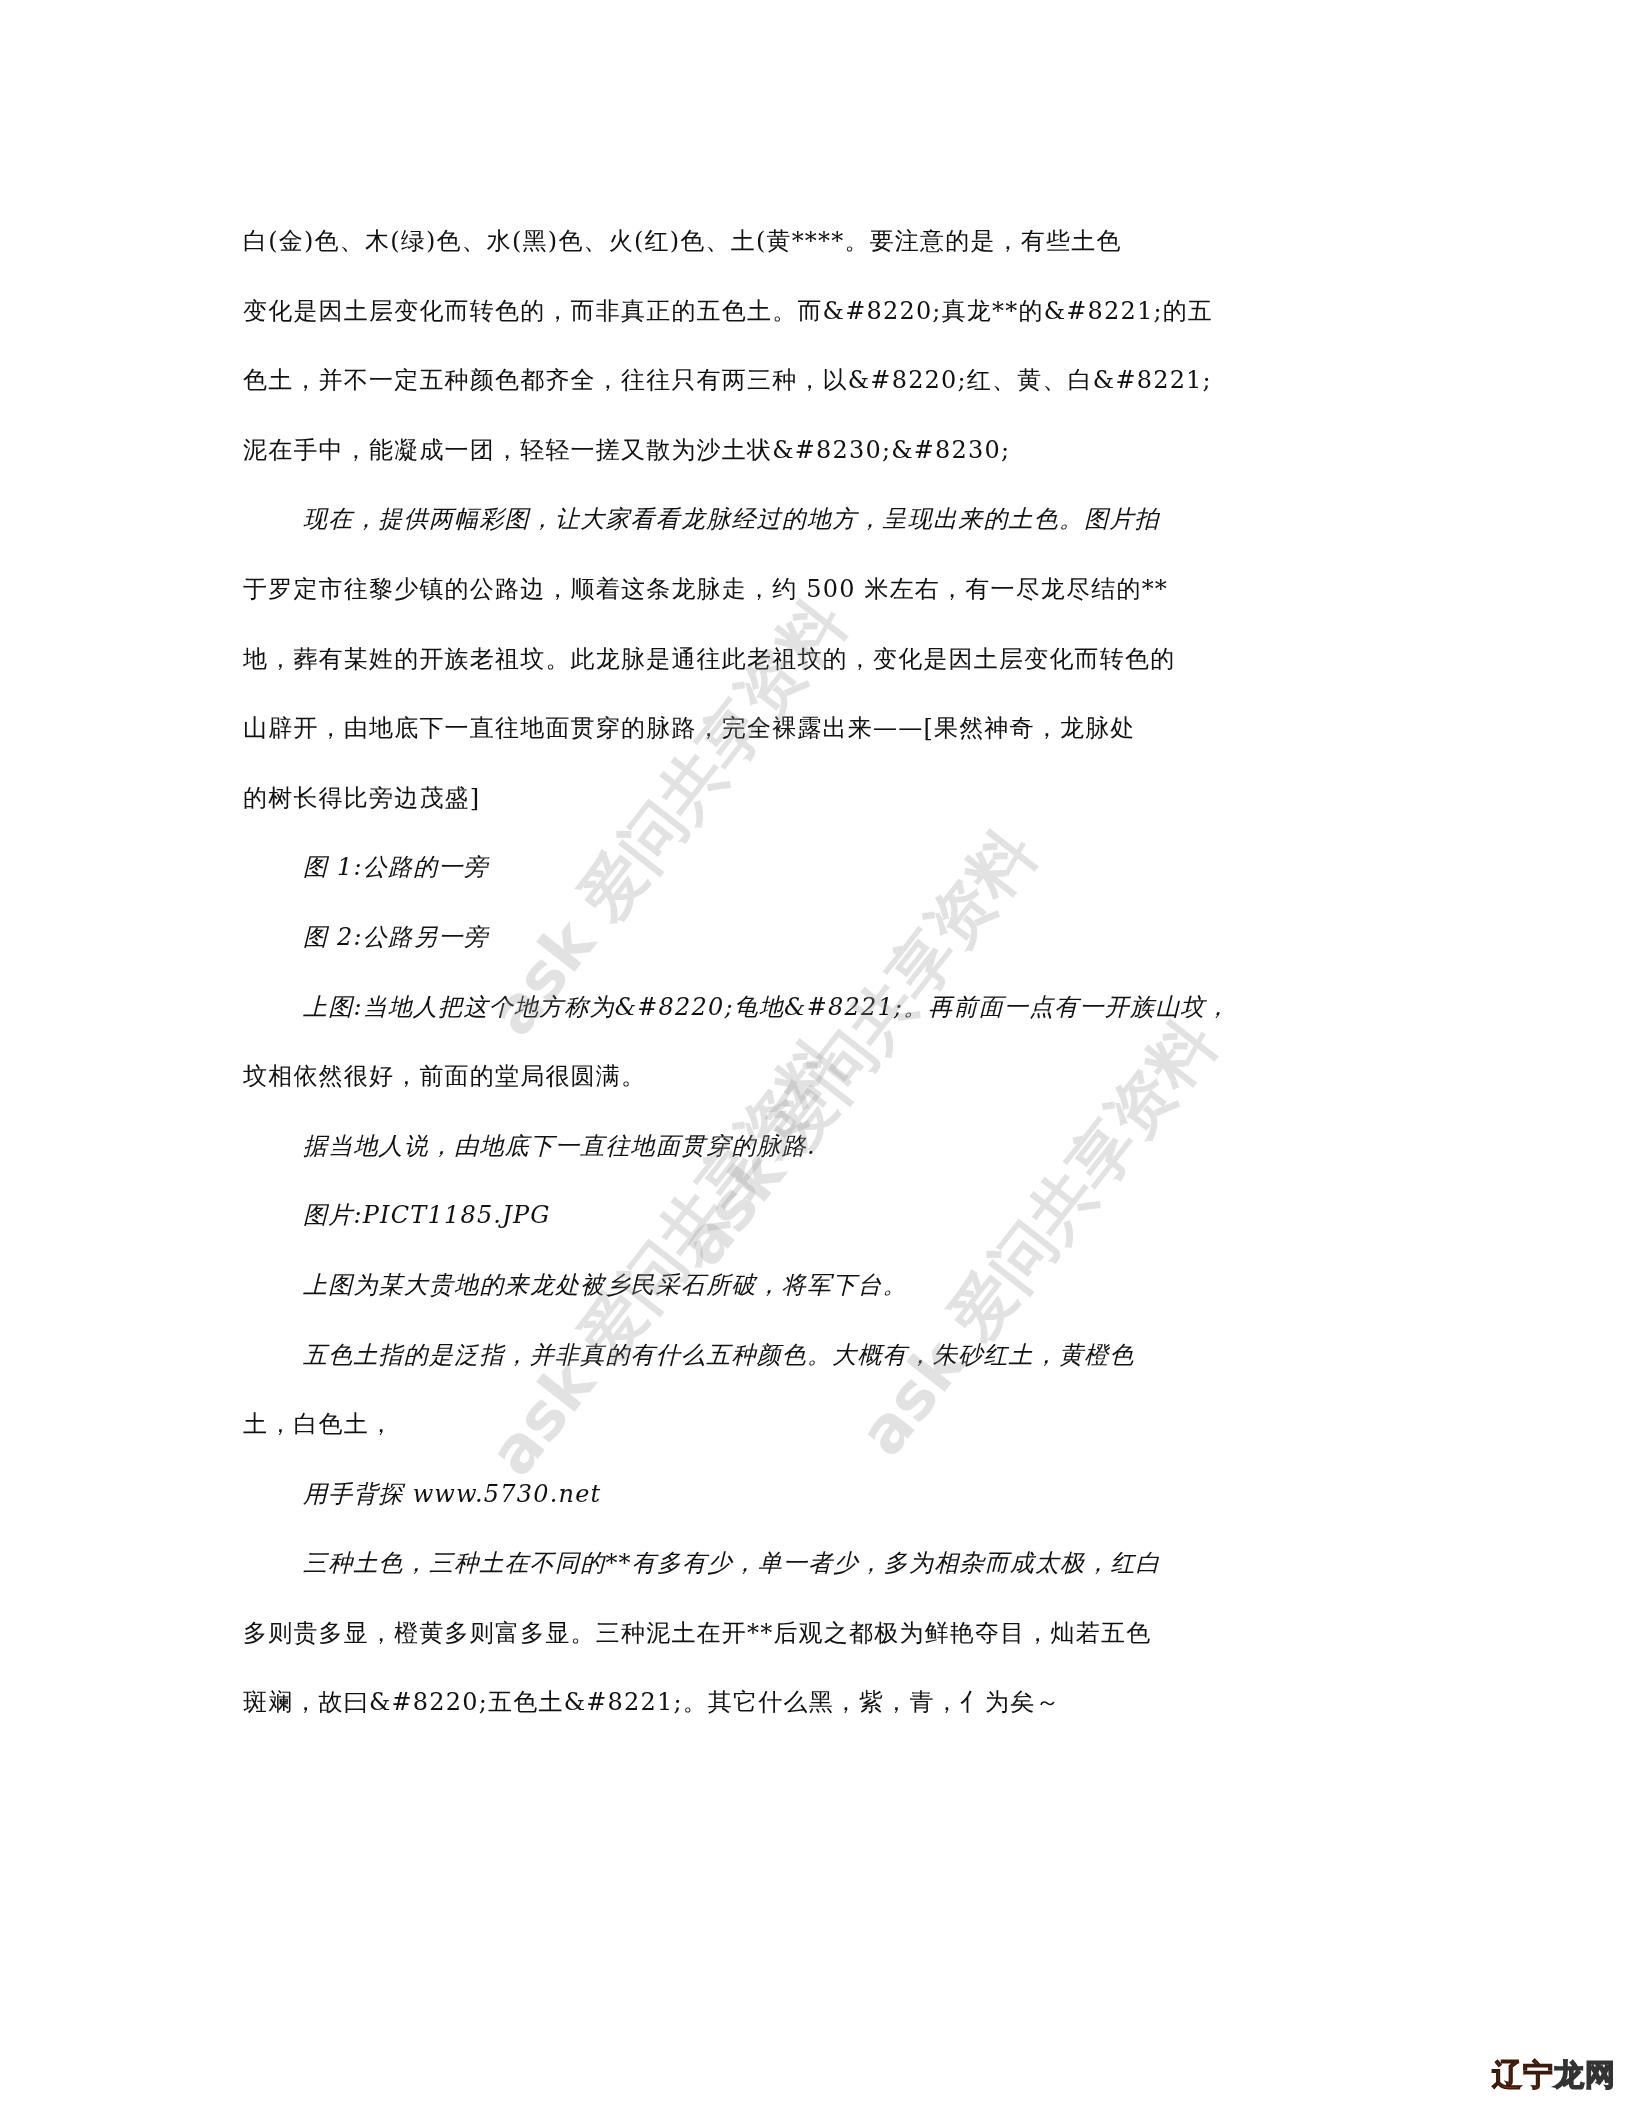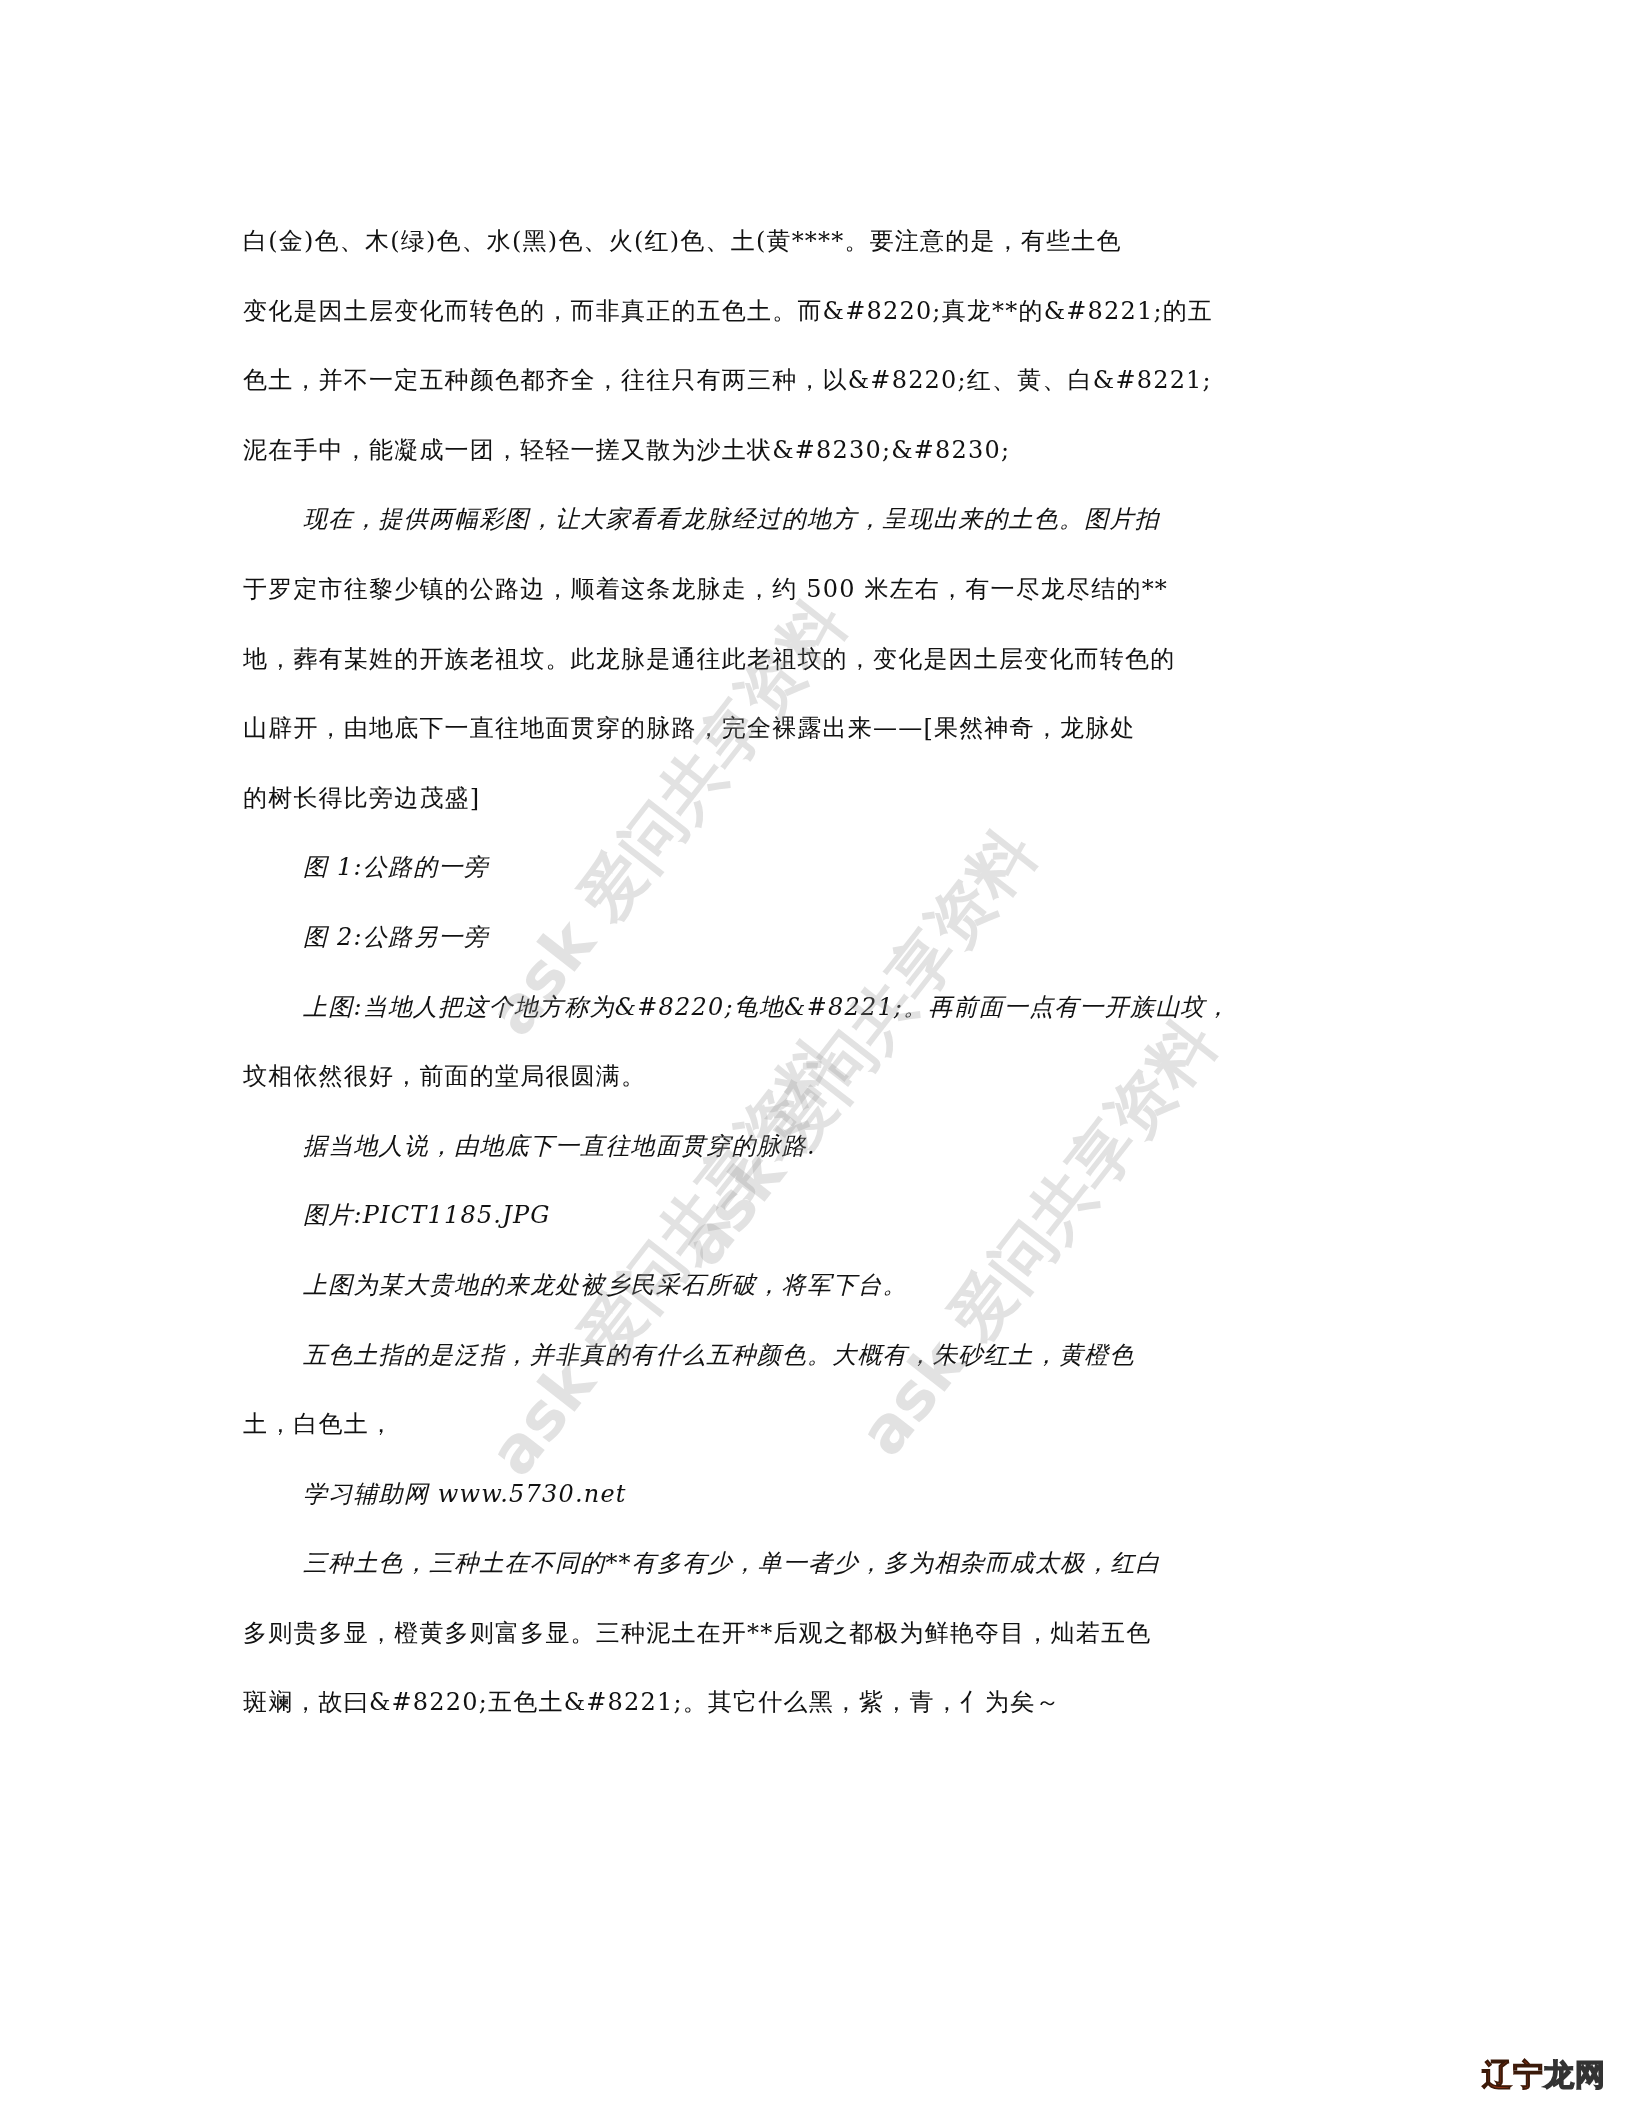--- a/index.html
+++ b/index.html
@@ -5,21 +5,21 @@
   html, body { margin: 0; padding: 0; background: #ffffff; }
   body { width: 1632px; height: 2112px; position: relative; overflow: hidden;
          font-family: "DejaVu Serif", "Liberation Serif", serif; color: #111; }
   .page { position: absolute; left: 0; top: 0; width: 1632px; height: 2112px; background: #fff; }
   .content { position: absolute; left: 243px; top: 218px; width: 1160px; }
   .line { height: 69.6px; line-height: 46px; font-size: 24px; white-space: nowrap; letter-spacing: 1.2px; }
   .indent { padding-left: 60px; font-style: italic; }
   .watermark { position: absolute; color: rgba(150,150,150,0.28); font-family: "DejaVu Sans", sans-serif;
                font-weight: bold; font-size: 64px; transform: rotate(-52deg); transform-origin: left top;
                white-space: nowrap; pointer-events: none; }
-  .logo { position: absolute; right: 26px; bottom: 16px; font-family: "DejaVu Sans", sans-serif;
+  .logo { position: absolute; right: 16px; bottom: 16px; font-family: "DejaVu Sans", sans-serif;
           font-weight: bold; font-size: 30px; letter-spacing: 1px; }
   .logo .red { color: #e2491b; -webkit-text-stroke: 1px #3a1a0a; }
   .logo .white { color: #ffffff; -webkit-text-stroke: 1.5px #333; }
 </style>
 </head>
 <body>
 
 <div class="page">
   <div class="content" id="content">
       <div class="line">白(金)色、木(绿)色、水(黑)色、火(红)色、土(黄****。要注意的是，有些土色</div>
@@ -33,21 +33,21 @@
       <div class="line">的树长得比旁边茂盛]</div>
       <div class="line indent">图 1:公路的一旁</div>
       <div class="line indent">图 2:公路另一旁</div>
       <div class="line indent">上图:当地人把这个地方称为&amp;#8220;龟地&amp;#8221;。再前面一点有一开族山坟，</div>
       <div class="line">坟相依然很好，前面的堂局很圆满。</div>
       <div class="line indent">据当地人说，由地底下一直往地面贯穿的脉路.</div>
       <div class="line indent">图片:PICT1185.JPG</div>
       <div class="line indent">上图为某大贵地的来龙处被乡民采石所破，将军下台。</div>
       <div class="line indent">五色土指的是泛指，并非真的有什么五种颜色。大概有，朱砂红土，黄橙色</div>
       <div class="line">土，白色土，</div>
-      <div class="line indent">学习辅助网 www.5730.net</div>
+      <div class="line indent">用手背探 www.5730.net</div>
       <div class="line indent">三种土色，三种土在不同的**有多有少，单一者少，多为相杂而成太极，红白</div>
       <div class="line">多则贵多显，橙黄多则富多显。三种泥土在开**后观之都极为鲜艳夺目，灿若五色</div>
       <div class="line">斑斓，故曰&amp;#8220;五色土&amp;#8221;。其它什么黑，紫，青，亻为矣～</div>
     </div>
 
   <div id="wm-layer">
       <div class="watermark" style="left: 470px; top: 1000px;">ask 爱问共享资料</div>
       <div class="watermark" style="left: 660px; top: 1230px;">ask 爱问共享资料</div>
       <div class="watermark" style="left: 470px; top: 1440px;">ask 爱问共享资料</div>
       <div class="watermark" style="left: 840px; top: 1420px;">ask 爱问共享资料</div>

